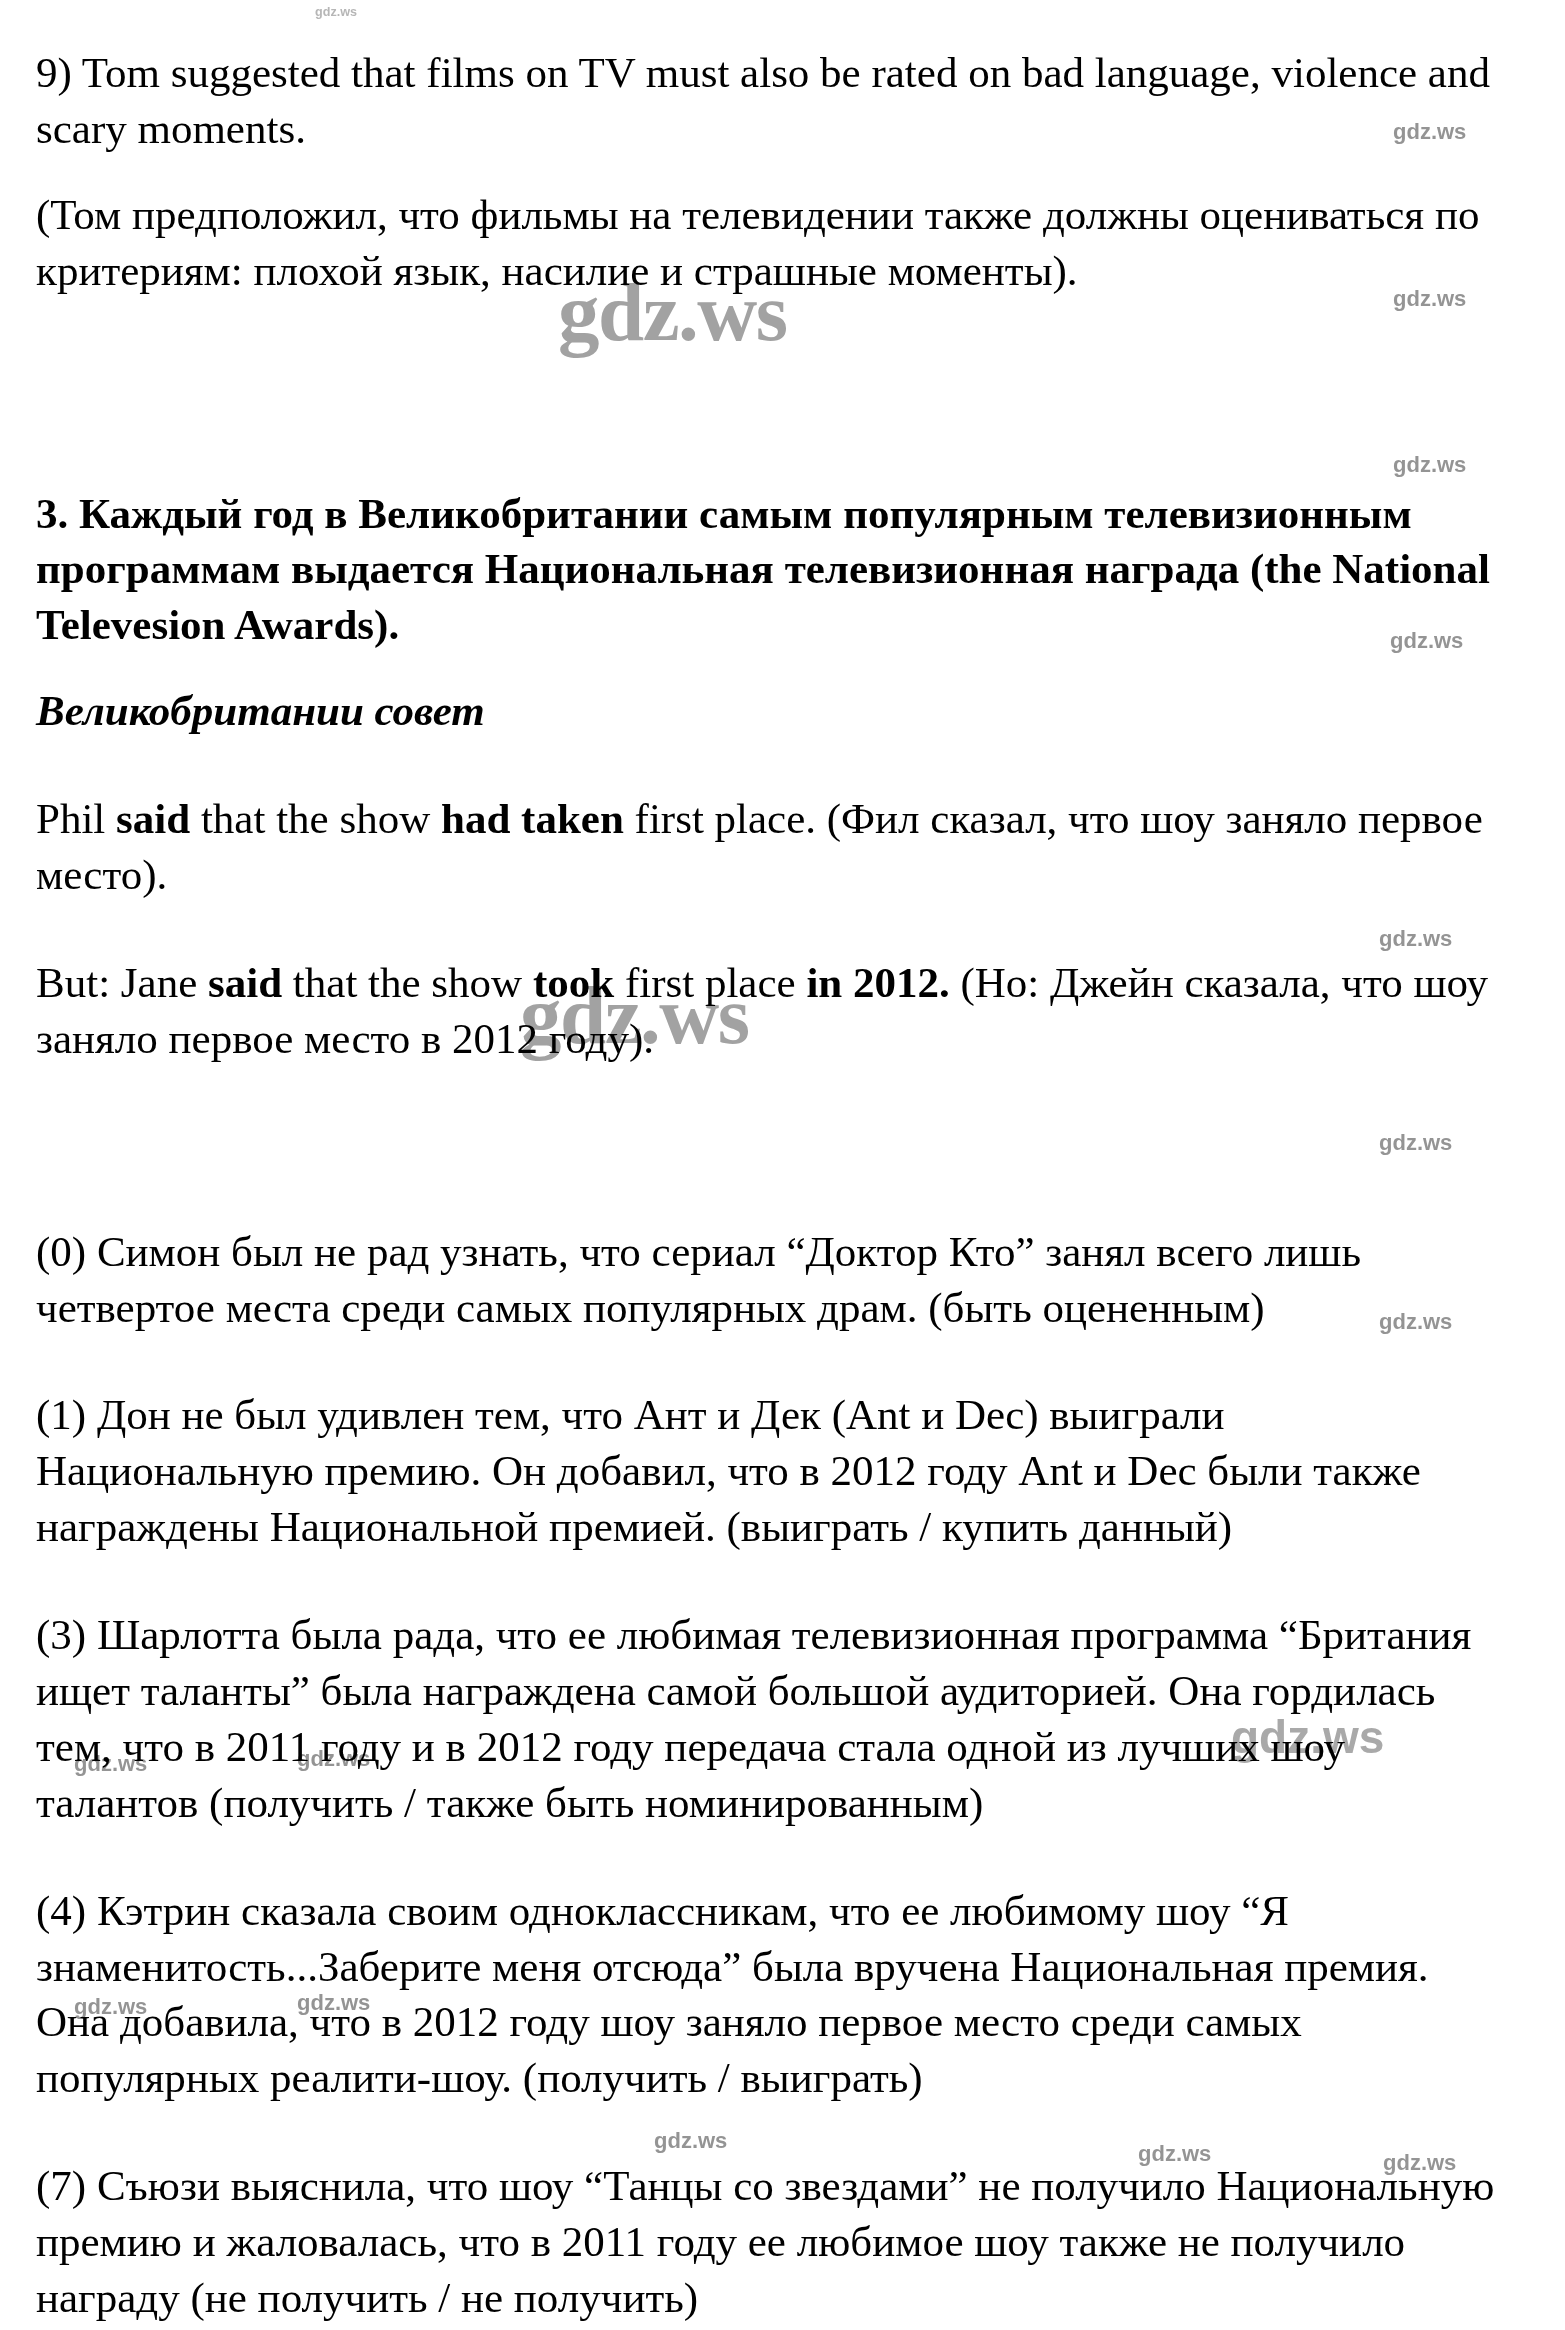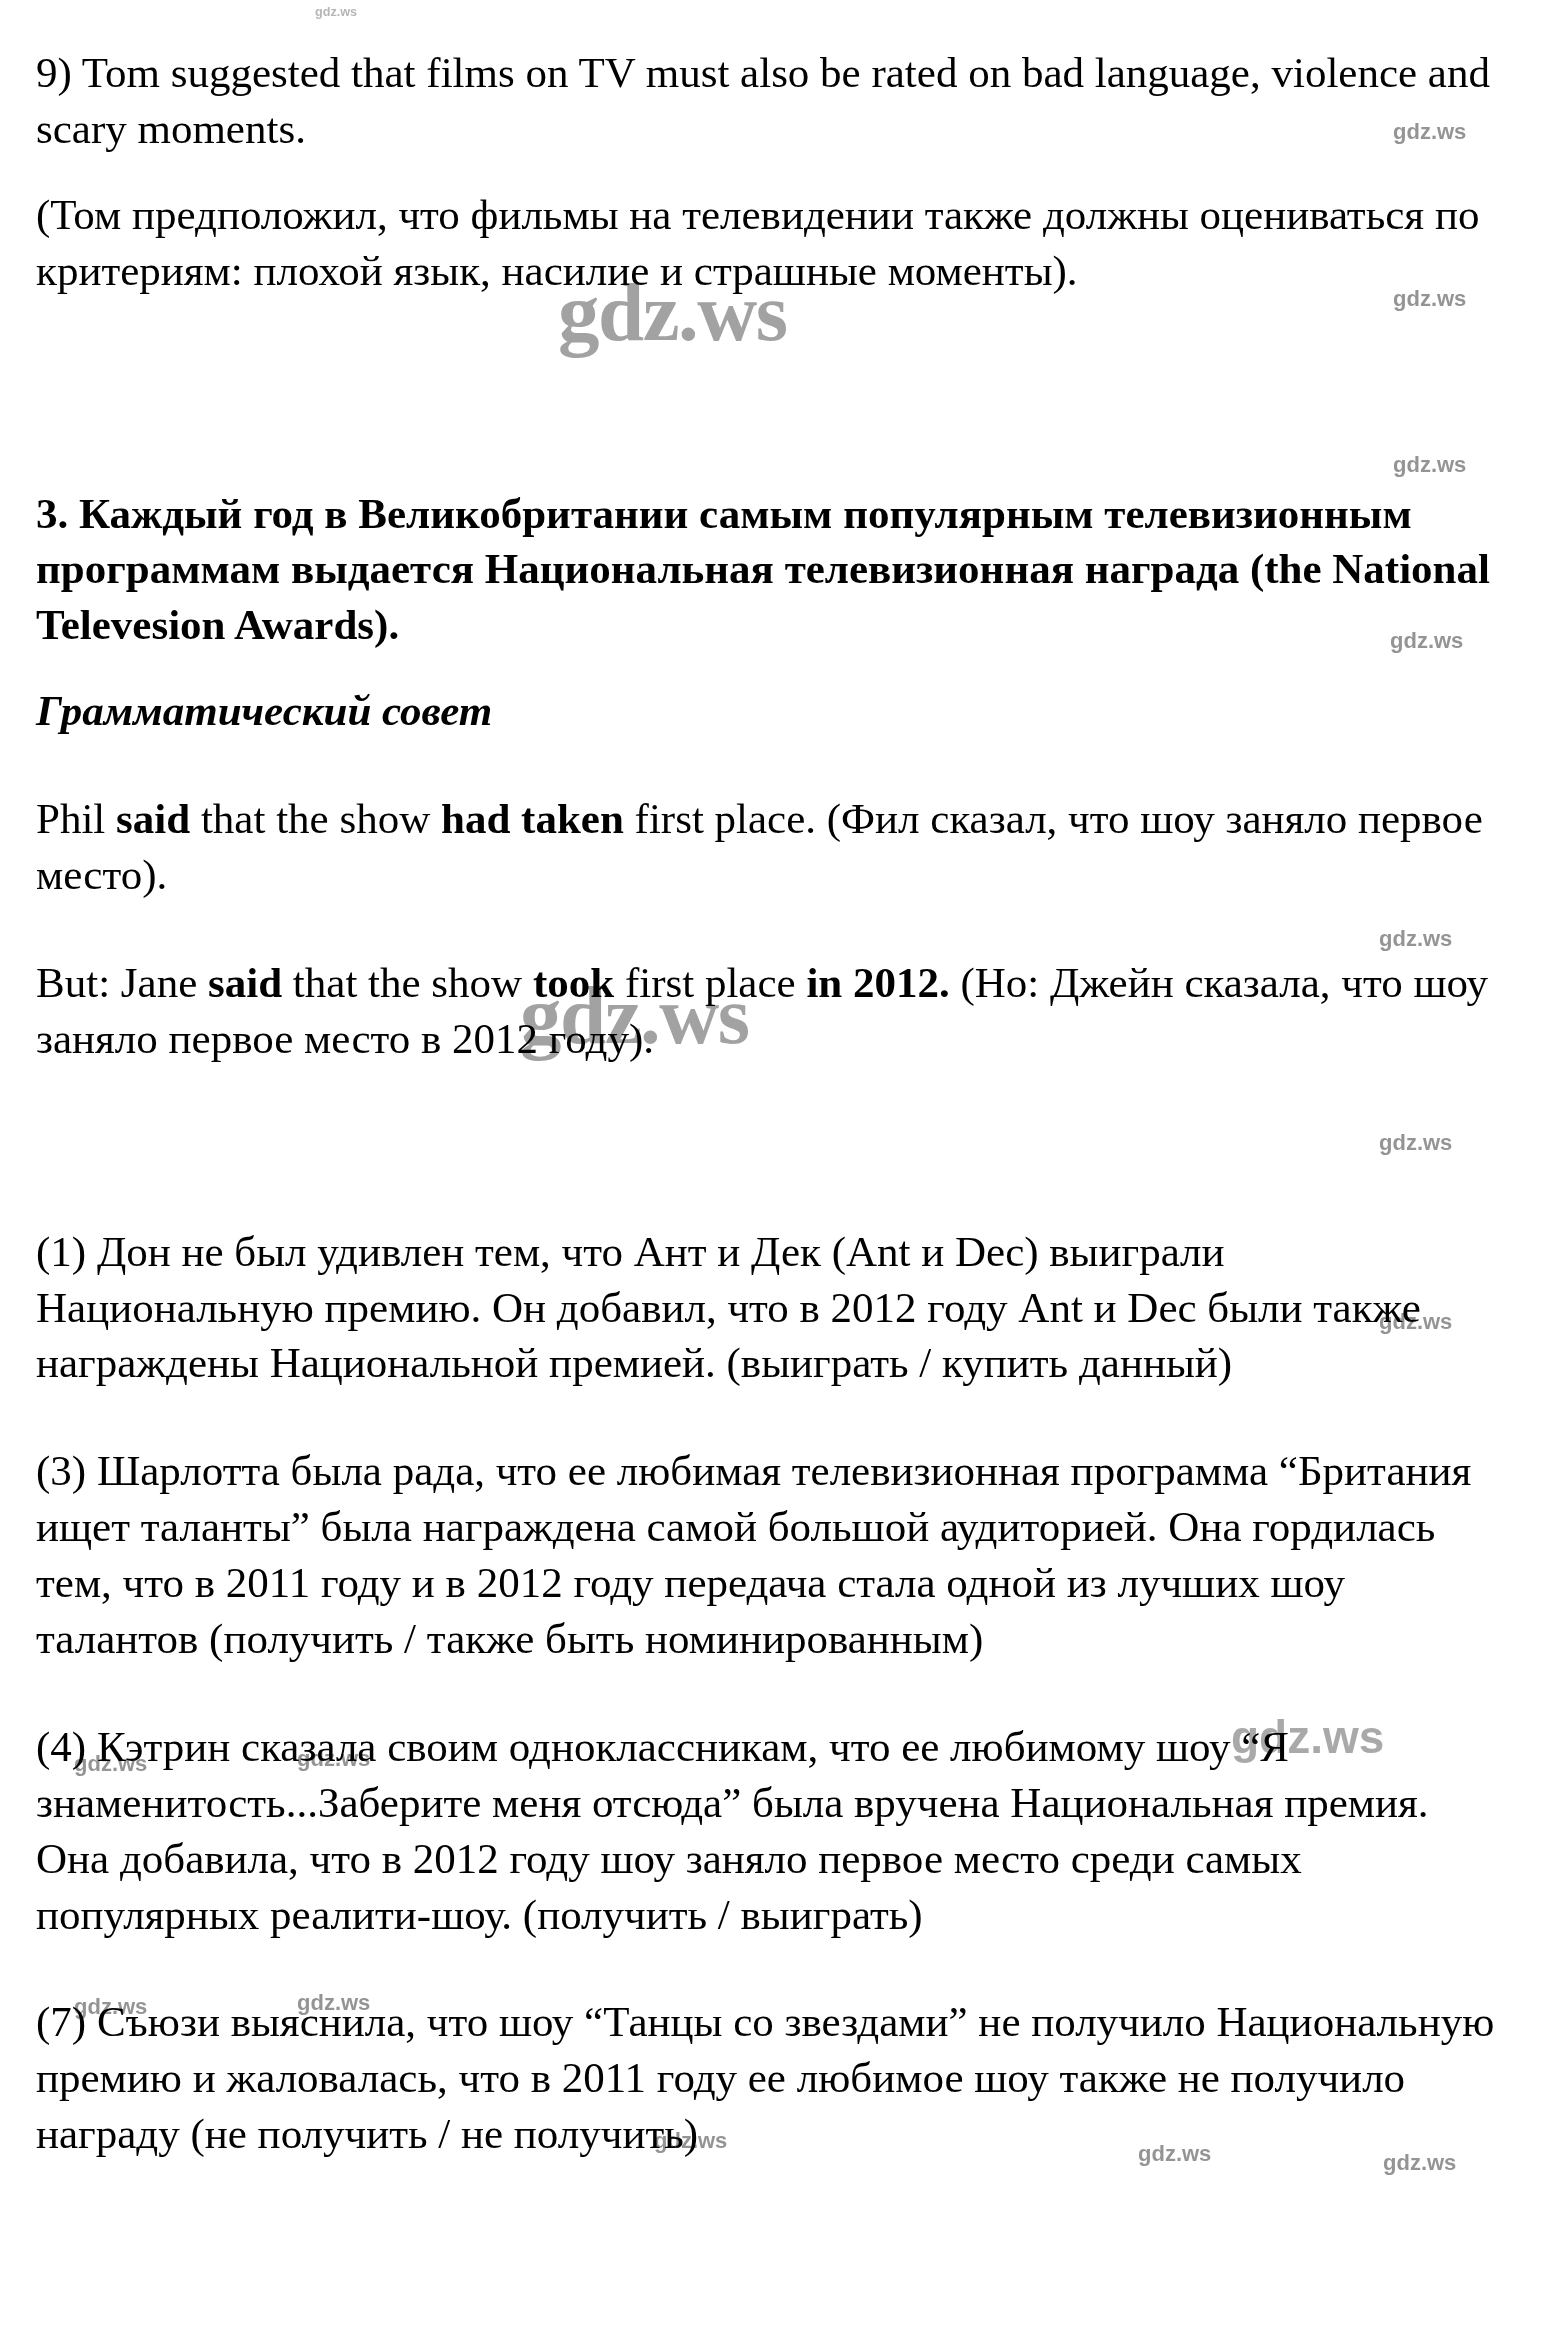--- a/index.html
+++ b/index.html
@@ -113,33 +113,34 @@
 
     <p>9) Tom suggested that films on TV must also be rated on bad language, violence and scary moments.</p>
 
     <p class="gap-big">(Том предположил, что фильмы на телевидении также должны оцениваться по критериям: плохой язык, насилие и страшные моменты).</p>
 
     <div class="spacer-xl"></div>
 
     <p class="bold">3. Каждый год в Великобритании самым популярным телевизионным программам выдается Национальная телевизионная награда (the National Televesion Awards).</p>
 
 
-    <p class="italic-bold gap-mid">Грамматический совет</p>
+    <p class="italic-bold gap-mid">Великобритании совет</p>
 
     <p class="gap-mid">
       <span>Phil </span><span class="bold">said</span><span> that the show </span><span class="bold">had taken</span><span> first place. (Фил сказал, что шоу заняло первое место).</span>
     </p>
 
     <p>
       <span>But: Jane </span><span class="bold">said</span><span> that the show </span><span class="bold">took</span><span> first place </span><span class="bold">in 2012.</span><span> (Но: Джейн сказала, что шоу заняло первое место в 2012 году).</span>
     </p>
 
     <div class="spacer-xl"></div>
     <div style="height:45px"></div>
 
+    <p class="gap-mid">(0) Симон был не рад узнать, что сериал “Доктор Кто” занял всего лишь четвертое места среди самых популярных драм. (быть оцененным)</p>
 
     <p class="gap-mid">(1) Дон не был удивлен тем, что Ант и Дек (Ant и Dec) выиграли Национальную премию. Он добавил, что в 2012 году Ant и Dec были также награждены Национальной премией. (выиграть / купить данный)</p>
 
 
     <p class="gap-mid">(3) Шарлотта была рада, что ее любимая телевизионная программа “Британия ищет таланты” была награждена самой большой аудиторией. Она гордилась тем, что в 2011 году и в 2012 году передача стала одной из лучших шоу талантов (получить / также быть номинированным)</p>
 
     <p class="gap-mid">(4) Кэтрин сказала своим одноклассникам, что ее любимому шоу “Я знаменитость...Заберите меня отсюда” была вручена Национальная премия. Она добавила, что в 2012 году шоу заняло первое место среди самых популярных реалити-шоу. (получить / выиграть)</p>
 
     <p>(7) Съюзи выяснила, что шоу “Танцы со звездами” не получило Национальную премию и жаловалась, что в 2011 году ее любимое шоу также не получило награду (не получить / не получить)</p>
 

